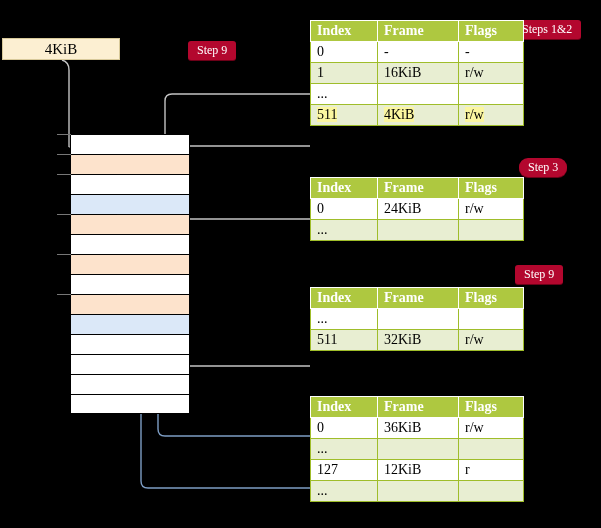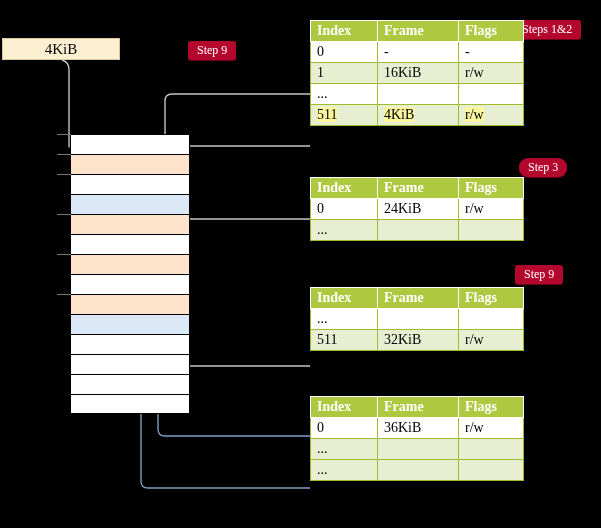--- a/index.html
+++ b/index.html
@@ -210,19 +210,24 @@
       <tr class="plain">
         <td class="c-index">0</td>
         <td class="c-frame">36KiB</td>
         <td class="c-flags">r/w</td>
       </tr>
       <tr class="alt">
         <td class="c-index">...</td>
         <td class="c-frame"></td>
         <td class="c-flags"></td>
       </tr>
+      <tr class="plain">
+        <td class="c-index">127</td>
+        <td class="c-frame">12KiB</td>
+        <td class="c-flags">r</td>
+      </tr>
       <tr class="alt">
         <td class="c-index">...</td>
         <td class="c-frame"></td>
         <td class="c-flags"></td>
       </tr>
     </tbody>
 </table>
 
 </body></html>

